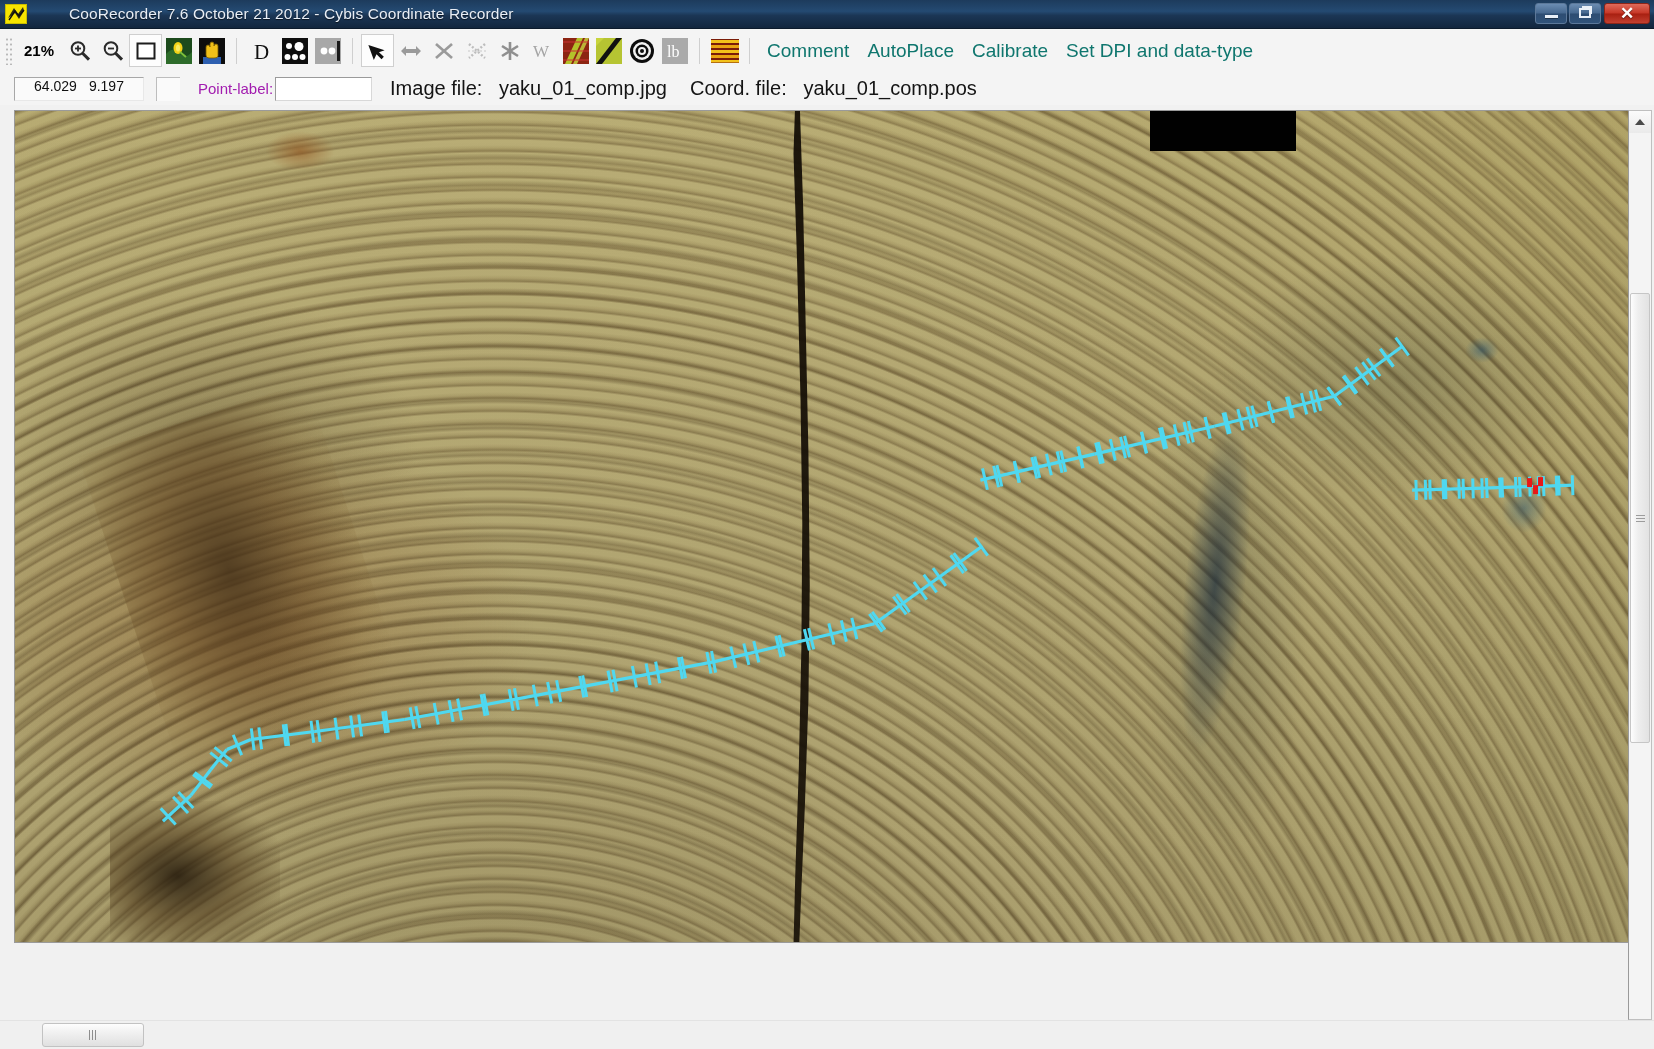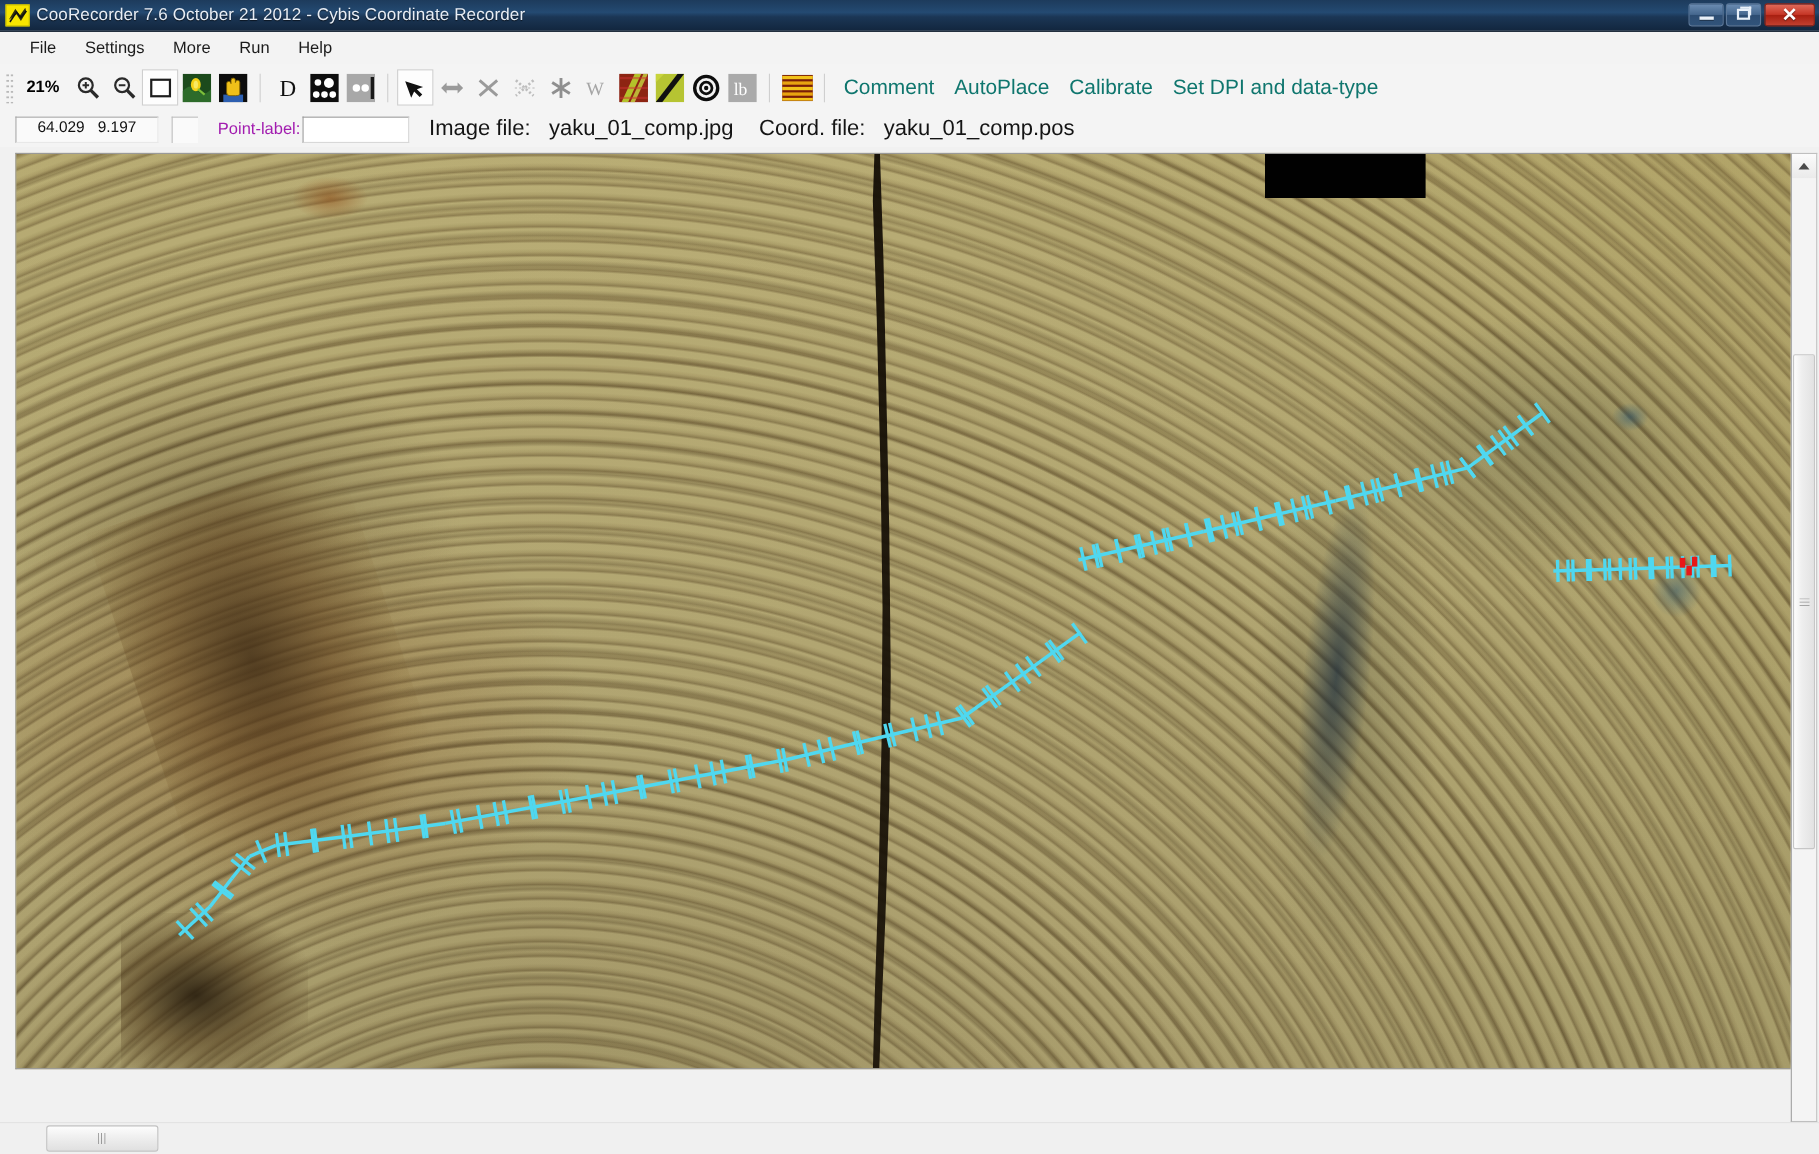--- a/index.html
+++ b/index.html
@@ -19,20 +19,21 @@
 
   
   .titlebar {
     height: 29px;
     flex: 0 0 29px;
     background: linear-gradient(to bottom, #1d3b5c 0%, #244a72 40%, #1b3655 55%, #12263e 100%);
     display: flex; align-items: center;
     position: relative;
     border-bottom: 1px solid #0c1a2b;
     box-sizing: border-box;
+    gap: 36px;
   }
   .title-logo {
     width: 22px; height: 20px;
     margin-left: 5px; margin-right: 6px;
     background: #f5e400;
     position: relative;
     flex: 0 0 22px;
     overflow: hidden;
     border: 1px solid #c9bd00;
     box-sizing: border-box;
@@ -381,27 +382,20 @@
       </div>
       <div class="win-btn">
         <div class="glyph-max"></div>
       </div>
       <div class="win-btn close">
         <div class="glyph-close">✕</div>
       </div>
     </div>
   </div>
 
-  <div class="menubar">
-    <div class="menu-item">File</div>
-    <div class="menu-item">Settings</div>
-    <div class="menu-item">More</div>
-    <div class="menu-item">Run</div>
-    <div class="menu-item">Help</div>
-  </div>
 
   <div class="toolbar">
     <div class="grip"></div>
     <div class="zoom-pct">21%</div>
 
     <div class="tb-btn">
       <svg class="ico" width="24" height="24" viewBox="0 0 24 24">
         <circle cx="10" cy="9.5" r="6.3" fill="none" stroke="#2a2a2a" stroke-width="2"></circle>
         <line x1="14.6" y1="14.2" x2="21" y2="20.6" stroke="#2a2a2a" stroke-width="3"></line>
         <line x1="7" y1="9.5" x2="13" y2="9.5" stroke="#2a2a2a" stroke-width="1.8"></line>

